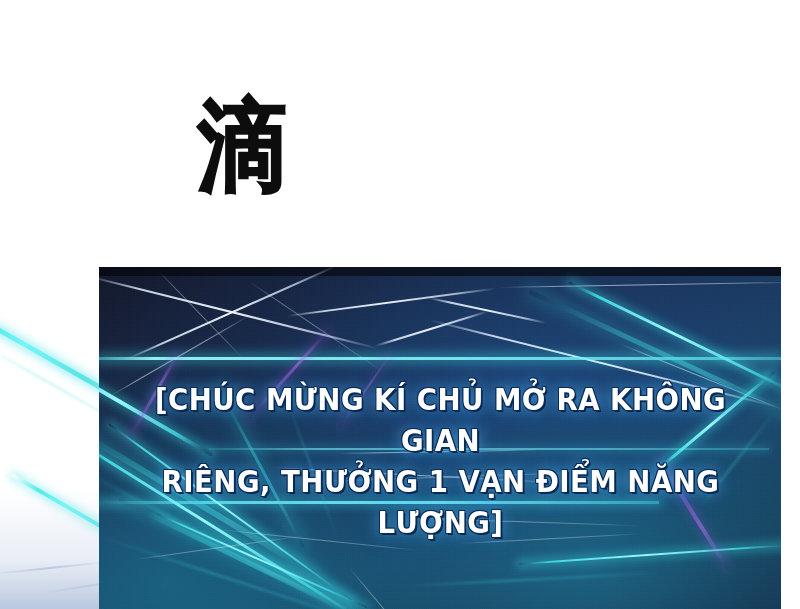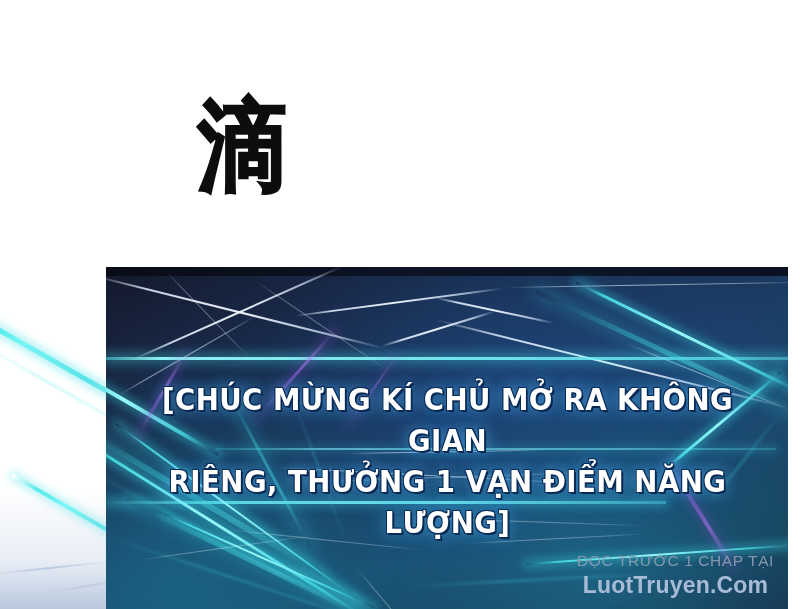--- a/index.html
+++ b/index.html
@@ -103,21 +103,21 @@
       rgba(120,245,245,1) 45%,
       rgba(70,225,230,0.8) 78%,
       rgba(70,225,230,0.1) 100%);
     box-shadow: 0 0 8px 2.5px rgba(70,225,230,0.40);
     transform: rotate(30deg);
   }
 
   
   .panel {
     position: absolute;
-    left: 106px;
+    left: 99px;
     top: 267px;
     width: 682px;
     height: 342px;
     overflow: hidden;
     background:
       radial-gradient(ellipse 360px 230px at 72% 88%, rgba(30,120,155,0.55) 0%, rgba(25,95,135,0.25) 45%, rgba(0,0,0,0) 72%),
       radial-gradient(ellipse 420px 300px at 10% 92%, rgba(20,130,150,0.42) 0%, rgba(16,90,115,0.18) 50%, rgba(0,0,0,0) 78%),
       radial-gradient(ellipse 500px 280px at 62% 30%, rgba(28,72,130,0.55) 0%, rgba(20,45,85,0.2) 55%, rgba(0,0,0,0) 85%),
       linear-gradient(160deg, #13172a 0%, #182745 22%, #1c3f68 48%, #1b4f73 68%, #17465f 84%, #15334c 100%);
   }
@@ -340,18 +340,14 @@
     <div class="shard thin" style="left:240px; top:186px; width:200px; transform:rotate(-1deg);"></div>
     <div class="shard faint" style="left:300px; top:250px; width:240px; transform:rotate(2deg);"></div>
     <div class="shard faint" style="left:120px; top:262px; width:200px; transform:rotate(6deg);"></div>
     <div class="shard faint" style="left:360px; top:276px; width:180px; transform:rotate(-3deg);"></div>
     <div class="shard faint" style="left:36px; top:292px; width:170px; transform:rotate(-8deg);"></div>
     <div class="shard faint" style="left:250px; top:300px; width:140px; transform:rotate(50deg);"></div>
 
     <div class="message">[CHÚC MỪNG KÍ CHỦ MỞ RA KHÔNG GIAN
 RIÊNG, THƯỞNG 1 VẠN ĐIỂM NĂNG LƯỢNG]</div>
 
-    <div class="watermark">
-      <div class="wm-top">ĐỌC TRƯỚC 1 CHAP TẠI</div>
-      <div class="wm-site">LuotTruyen.Com</div>
-    </div>
   </div>
 </div>
 
 </body></html>

